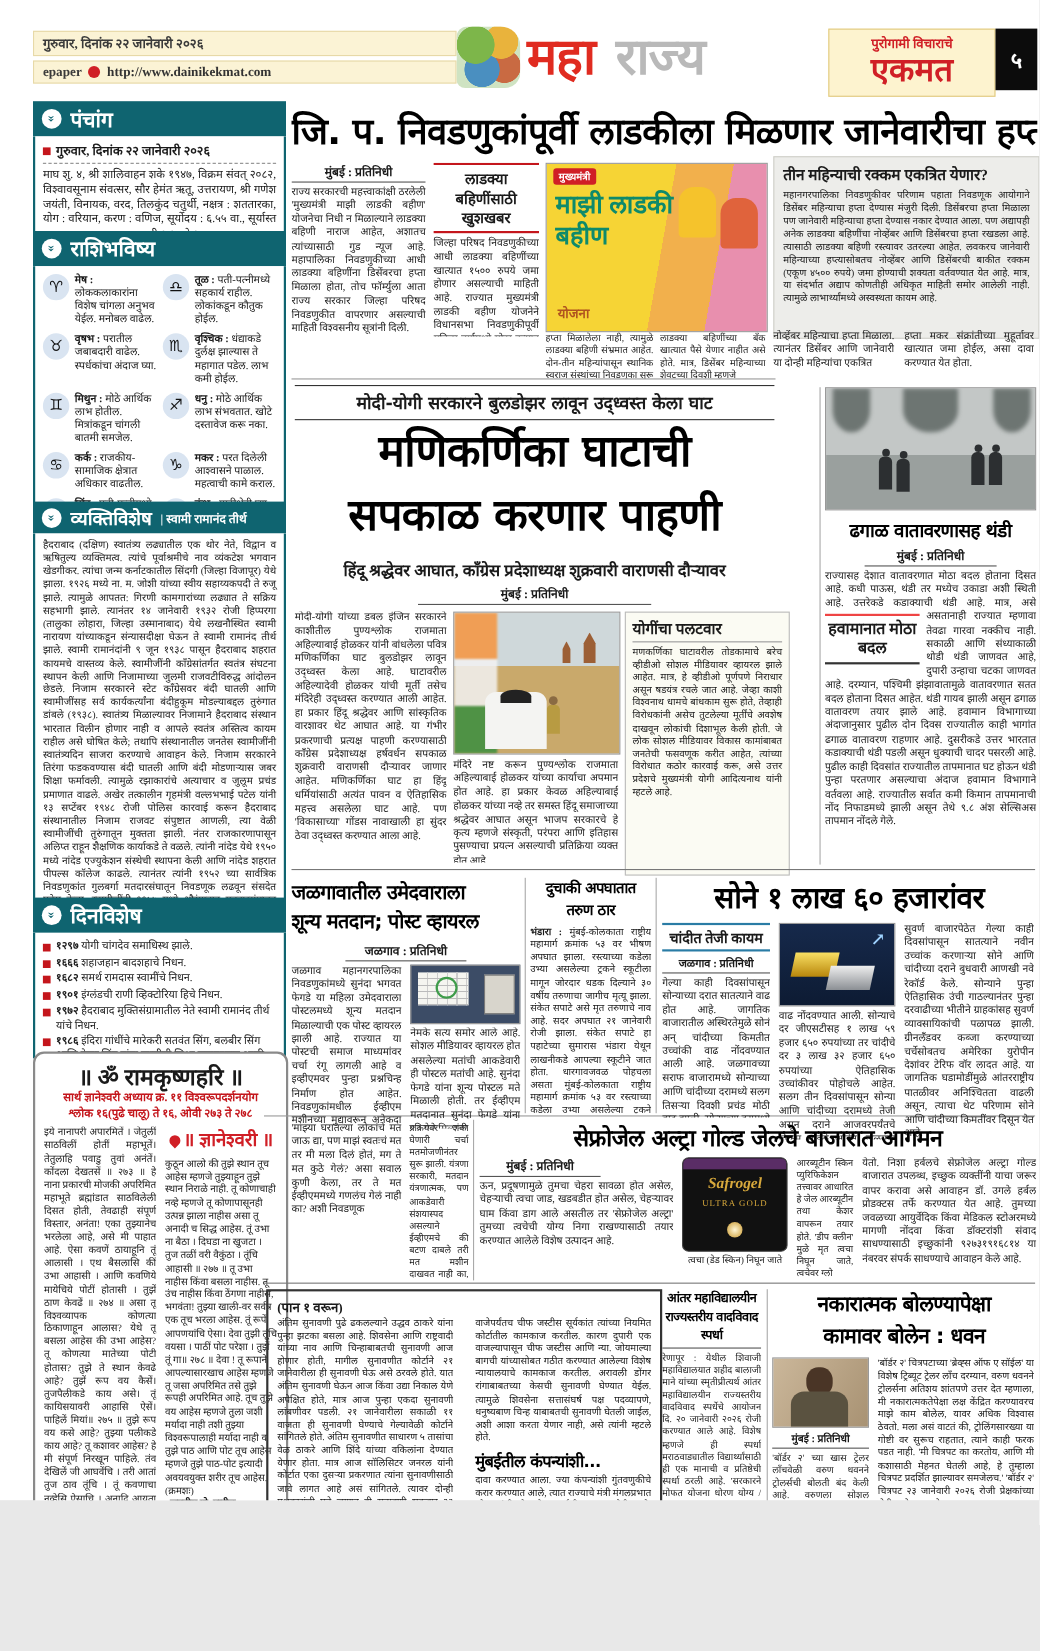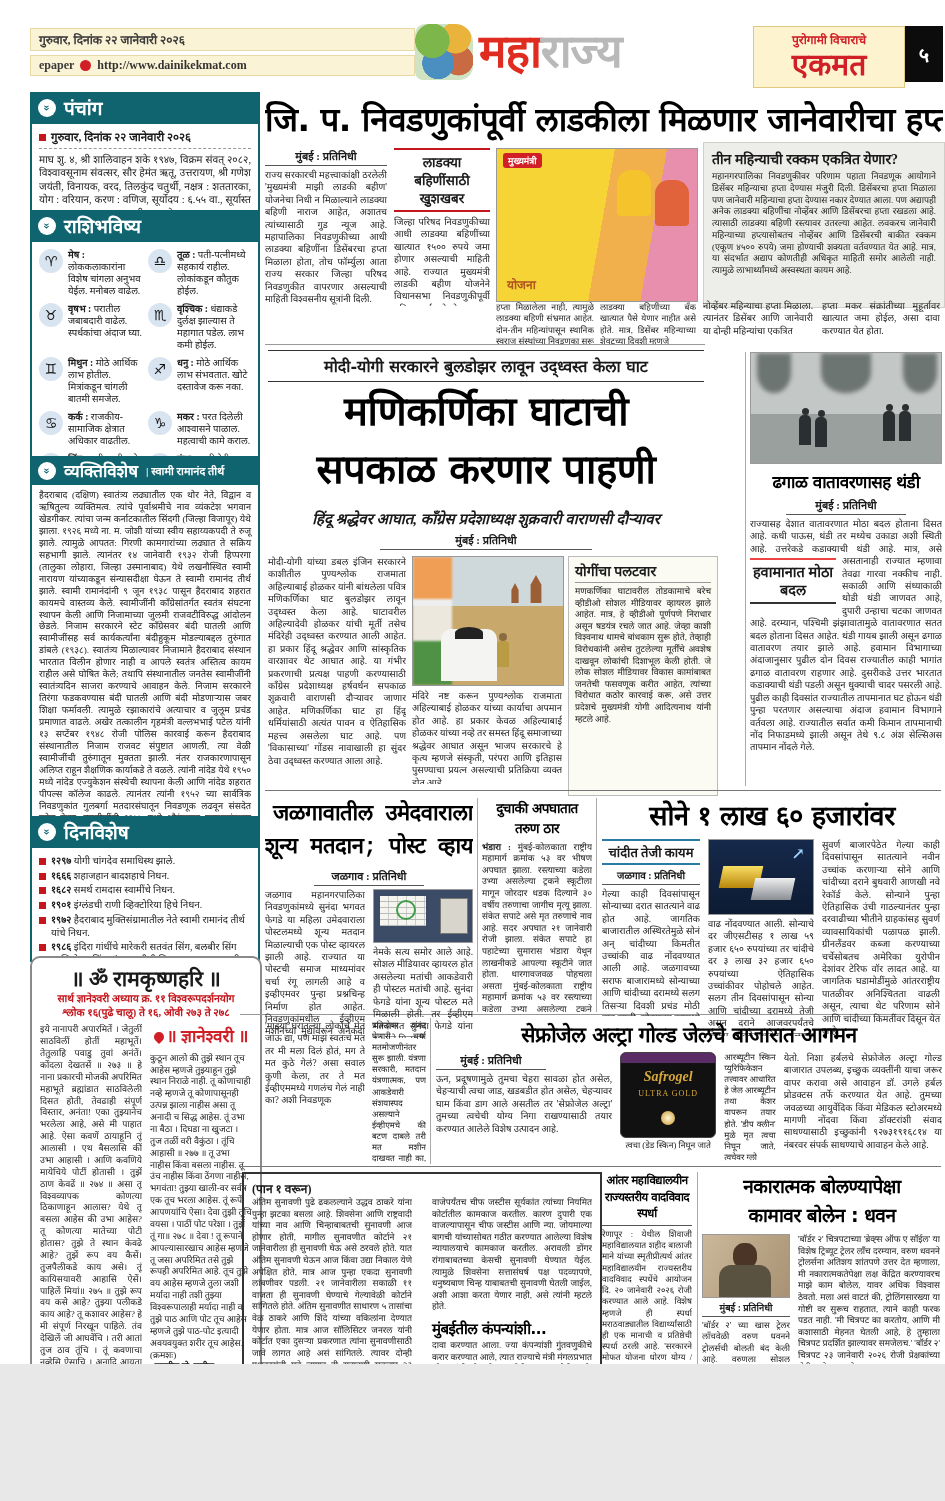--- a/index.html
+++ b/index.html
@@ -14,21 +14,21 @@
   .hdr-strip{background:#fbf3d5;border:1px solid #e7d9a8;padding:2px 8px;font-size:12px;font-weight:bold;color:#3a3a3a;}
   .hdr-url{color:#333;text-decoration:none;font-weight:bold;}
   .masthead{display:flex;align-items:center;gap:6px;}
   .mast-map{width:58px;height:56px;border-radius:10px 18px 14px 8px;
      background:radial-gradient(circle at 30% 30%,#7db64a 0 30%,transparent 31%),
                 radial-gradient(circle at 70% 25%,#e9b33c 0 26%,transparent 27%),
                 radial-gradient(circle at 40% 70%,#4a8fc0 0 30%,transparent 31%),
                 radial-gradient(circle at 75% 65%,#c96a42 0 26%,transparent 27%),#cfe3c2;}
   .mast-txt{font-size:46px;font-weight:900;letter-spacing:-1px;line-height:1;}
   .mast-red{color:#e02b20;}
-  .mast-gray{color:#b9b9b9;}
+  .mast-gray{color:#b9b9b9;margin-left:19px;}
   .brand-box{background:#fdf3cf;border:1px solid #e0c97f;text-align:center;padding-top:4px;}
   .brand-tag{color:#d01f26;font-size:12px;font-weight:bold;}
   .brand-name{color:#d01f26;font-size:30px;font-weight:900;line-height:1.1;text-align:center;}
   .page-strip{background:#0c0c0c;color:#fff;display:flex;align-items:center;justify-content:center;font-size:20px;font-weight:bold;}
 
   
   .sec-hd{background:#0f6470;color:#fff;display:flex;align-items:center;gap:8px;padding:3px 8px;}
   .sec-hd .t{font-size:19px;font-weight:900;}
   .sec-hd .sub{font-size:11px;font-weight:bold;}
   .chev{display:inline-block;background:#fff;color:#0f6470;border-radius:50%;width:18px;height:18px;
@@ -288,20 +288,21 @@
   <div class="abs cut" style="left:265px;top:148px;width:122px;height:158px;">
     <div class="byline">मुंबई : प्रतिनिधी</div>
     <div class="body-txt just">राज्य सरकारची महत्त्वाकांक्षी ठरलेली 'मुख्यमंत्री माझी लाडकी बहीण' योजनेचा निधी न मिळाल्याने लाडक्या बहिणी नाराज आहेत, अशातच त्यांच्यासाठी गुड न्यूज आहे. महापालिका निवडणुकीच्या आधी लाडक्या बहिणींना डिसेंबरचा हप्ता मिळाला होता, तोच फॉर्म्युला आता राज्य सरकार जिल्हा परिषद निवडणुकीत वापरणार असल्याची माहिती विश्वसनीय सूत्रांनी दिली.</div>
   </div>
   <div class="abs cut" style="left:394px;top:148px;width:96px;height:158px;">
     <div class="khush">लाडक्या बहिणींसाठी खुशखबर</div>
     <div class="body-txt just">जिल्हा परिषद निवडणुकीच्या आधी लाडक्या बहिणींच्या खात्यात १५०० रुपये जमा होणार असल्याची माहिती आहे. राज्यात मुख्यमंत्री लाडकी बहीण योजनेने विधानसभा निवडणुकीपूर्वी महिला वर्गामध्ये मोठा उत्साह निर्माण केला होता. आता अनेक जिल्ह्यांमधील हजारो महिलांना गेल्या दोन महिन्यांपासून</div>
   </div>
   <div class="abs ph lead-img" style="left:496px;top:148px;width:200px;height:152px;">
     <span class="li-ribbon">मुख्यमंत्री</span>
+    <span class="li-title">माझी लाडकी बहीण</span>
     <span class="li-yojana">योजना</span>
     <span class="figure" style="right:46px;top:24px;"><span class="head"></span><span class="body-shape saree-y" style="display:block;"></span></span>
     <span class="figure" style="right:8px;top:34px;"><span class="head"></span><span class="body-shape saree-r" style="display:block;"></span></span>
   </div>
   <div class="abs graybox cut" style="left:703px;top:142px;width:224px;height:152px;">
     <div class="boxtitle">तीन महिन्याची रक्कम एकत्रित येणार?</div>
     <div class="body-txt just" style="font-size:8.9px;">महानगरपालिका निवडणुकीवर परिणाम पहाता निवडणूक आयोगाने डिसेंबर महिन्याचा हप्ता देण्यास मंजुरी दिली. डिसेंबरचा हप्ता मिळाला पण जानेवारी महिन्याचा हप्ता देण्यास नकार देण्यात आला. पण अद्यापही अनेक लाडक्या बहिणींचा नोव्हेंबर आणि डिसेंबरचा हप्ता रखडला आहे. त्यासाठी लाडक्या बहिणी रस्त्यावर उतरल्या आहेत. लवकरच जानेवारी महिन्याच्या हप्त्यासोबतच नोव्हेंबर आणि डिसेंबरची बाकीत रक्कम (एकूण ४५०० रुपये) जमा होण्याची शक्यता वर्तवण्यात येत आहे. मात्र, या संदर्भात अद्याप कोणतीही अधिकृत माहिती समोर आलेली नाही. त्यामुळे लाभार्थ्यांमध्ये अस्वस्थता कायम आहे.</div>
   </div>
   <div class="abs cut" style="left:703px;top:300px;width:110px;height:44px;">
     <div class="body-txt just">नोव्हेंबर महिन्याचा हप्ता मिळाला. त्यानंतर डिसेंबर आणि जानेवारी या दोन्ही महिन्यांचा एकत्रित</div>
@@ -317,21 +318,21 @@
   </div>
   <div class="abs cut" style="left:600px;top:302px;width:96px;height:42px;">
     <div class="body-txt just" style="font-size:8.6px;">लाडक्या बहिणींच्या बँक खात्यात पैसे येणार नाहीत असे होते. मात्र, डिसेंबर महिन्याच्या शेवटच्या दिवशी म्हणजे</div>
   </div>
 
   <div class="abs kicker sans cut" style="left:268px;top:350px;width:436px;">मोदी-योगी सरकारने बुलडोझर लावून उद्ध्वस्त केला घाट</div>
   <div class="abs hl ghat-hl cut" style="left:268px;top:382px;width:436px;height:122px;">
     <div>मणिकर्णिका घाटाची</div>
     <div>सपकाळ करणार पाहणी</div>
   </div>
-  <div class="abs subhead cut" style="left:268px;top:508px;width:436px;font-style:italic;">हिंदू श्रद्धेवर आघात, काँग्रेस प्रदेशाध्यक्ष शुक्रवारी वाराणसी दौऱ्यावर</div>
+  <div class="abs subhead cut" style="left:268px;top:508px;width:436px;">हिंदू श्रद्धेवर आघात, काँग्रेस प्रदेशाध्यक्ष शुक्रवारी वाराणसी दौऱ्यावर</div>
   <div class="abs" style="left:380px;top:532px;width:212px;">
     <div class="byline">मुंबई : प्रतिनिधी</div>
   </div>
 
   <div class="abs cut" style="left:268px;top:556px;width:138px;height:230px;">
     <div class="body-txt just">मोदी-योगी यांच्या डबल इंजिन सरकारने काशीतील पुण्यश्लोक राजमाता अहिल्याबाई होळकर यांनी बांधलेला पवित्र मणिकर्णिका घाट बुलडोझर लावून उद्ध्वस्त केला आहे. घाटावरील अहिल्यादेवी होळकर यांची मूर्ती तसेच मंदिरेही उद्ध्वस्त करण्यात आली आहेत. हा प्रकार हिंदू श्रद्धेवर आणि सांस्कृतिक वारशावर थेट आघात आहे. या गंभीर प्रकरणाची प्रत्यक्ष पाहणी करण्यासाठी काँग्रेस प्रदेशाध्यक्ष हर्षवर्धन सपकाळ शुक्रवारी वाराणसी दौऱ्यावर जाणार आहेत. मणिकर्णिका घाट हा हिंदू धर्मियांसाठी अत्यंत पावन व ऐतिहासिक महत्त्व असलेला घाट आहे. पण 'विकासाच्या' गोंडस नावाखाली हा सुंदर ठेवा उद्ध्वस्त करण्यात आला आहे.</div>
   </div>
   <div class="abs" style="left:412px;top:556px;width:150px;">
     <div class="ph ghat-img" style="width:150px;height:128px;">
       <span class="tricolor"></span>
@@ -374,21 +375,21 @@
   <div class="hline" style="left:265px;top:790px;width:676px;background:#777;"></div>
   <div class="vline" style="left:745px;top:352px;height:434px;"></div>
   <div class="vline" style="left:477px;top:798px;height:214px;"></div>
   <div class="vline" style="left:596px;top:798px;height:214px;"></div>
   <div class="hline" style="left:240px;top:1014px;width:701px;background:#999;"></div>
   <div class="hline" style="left:240px;top:1166px;width:701px;background:#777;"></div>
   <div class="vline" style="left:697px;top:1172px;height:280px;"></div>
   <div class="vline" style="left:430px;top:1018px;height:146px;"></div>
 
   <div class="abs" style="left:265px;top:798px;width:208px;">
-    <div class="hl cut" style="font-size:22px;text-align:right;line-height:1.5;white-space:nowrap;font-family:Liberation Mono, monospace;">
+    <div class="hl cut" style="font-size:18px;text-align:left;line-height:1.5;white-space:nowrap;">
       <div>जळगावातील उमेदवाराला</div>
       <div>शून्य मतदान; पोस्ट व्हायरल</div>
     </div>
     <div class="byline" style="width:110px;margin:4px auto 3px;">जळगाव : प्रतिनिधी</div>
     <div style="display:flex;gap:8px;">
       <div class="body-txt just cut" style="width:100px;height:148px;">जळगाव महानगरपालिका निवडणुकांमध्ये सुनंदा भगवत फेगडे या महिला उमेदवाराला पोस्टलमध्ये शून्य मतदान मिळाल्याची एक पोस्ट व्हायरल झाली आहे. राज्यात या पोस्टची समाज माध्यमांवर चर्चा रंगू लागली आहे व इव्हीएमवर पुन्हा प्रश्नचिन्ह निर्माण होत आहेत. निवडणुकांमधील ईव्हीएम मशीनच्या मुद्यावरून अनेकदा आरोप-प्रत्यारोप आणि शंका व्यक्त केली जाते. तर याच</div>
       <div style="width:100px;">
         <div class="ph evm-img" style="width:98px;height:52px;">
           <span class="evm-paper"></span>
           <span class="evm-circ"></span>

